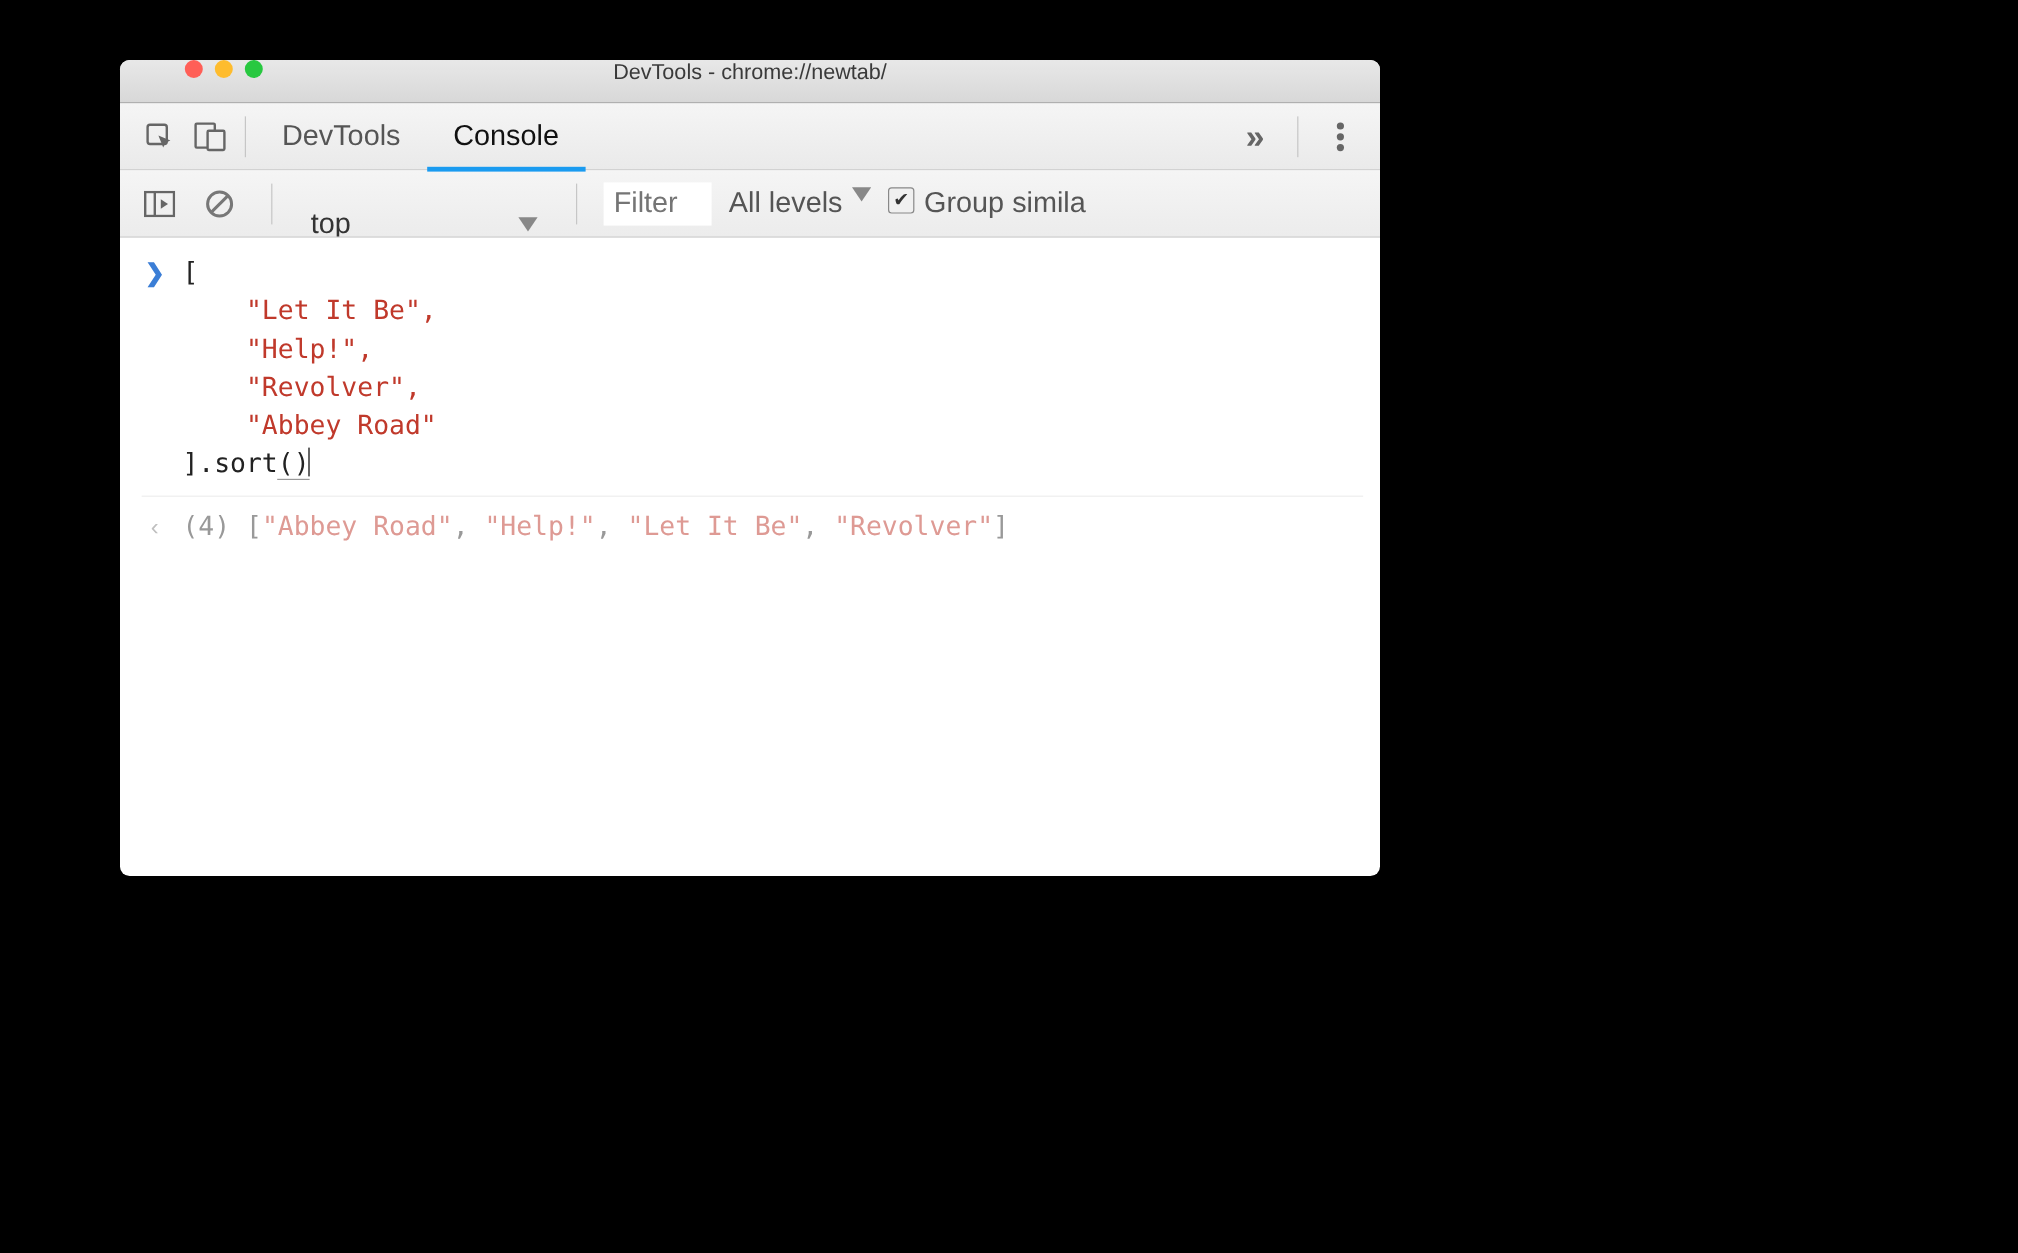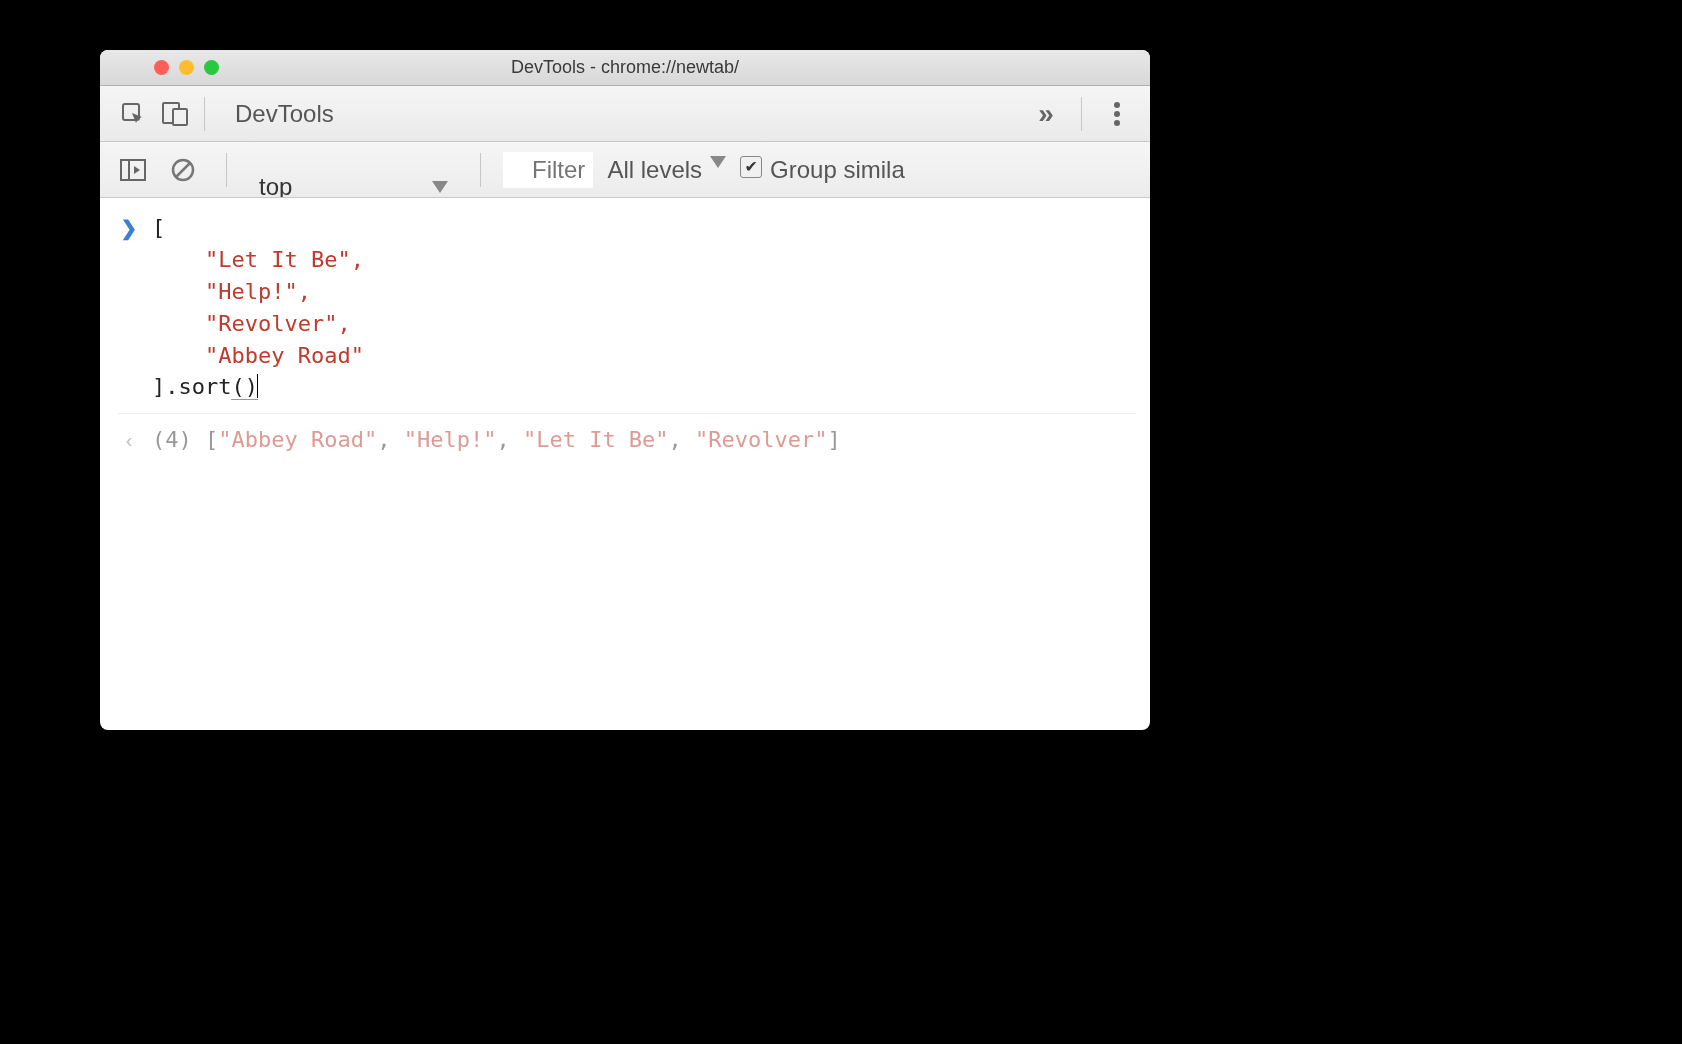--- a/index.html
+++ b/index.html
@@ -19,21 +19,21 @@
       background: #fff;
       border-radius: 8px;
       overflow: hidden;
       box-shadow: 0 20px 60px rgba(0,0,0,0.5);
     }
     .titlebar {
       height: 36px;
       background: linear-gradient(#e8e8e8, #d8d8d8);
       border-bottom: 1px solid #b0b0b0;
       display: flex;
-      align-items: center;
+      align-items: flex-start;
       position: relative;
       padding-left: 40px;
     }
     .traffic-lights {
       display: flex;
       gap: 10px;
       margin-left: 14px;
     }
     .tl { width: 15px; height: 15px; border-radius: 50%; }
     .tl.red { background: #ff5f57; }
@@ -126,21 +126,20 @@
       border-top: 12px solid #888;
     }
     .filter-input {
       background: #fff;
       border: none;
       height: 36px;
       width: 90px;
       padding: 0 8px;
       font-size: 24px;
       color: #404040;
-      text-align: right;
     }
     .levels {
       display: flex;
       align-items: flex-start;
       gap: 8px;
       cursor: pointer;
       white-space: nowrap;
     }
     .checkbox {
       width: 22px; height: 22px;
@@ -215,20 +214,21 @@
       </svg>
     </div>
     <div class="tb-icon-btn">
       <svg width="28" height="26" viewBox="0 0 28 26" fill="none">
         <rect x="2" y="2" width="16" height="20" stroke="#666" stroke-width="2" rx="1"></rect>
         <rect x="12" y="8" width="14" height="16" stroke="#666" stroke-width="2" rx="1" fill="#f0f0f0"></rect>
       </svg>
     </div>
     <div class="divider-v"></div>
     <div class="tab">DevTools</div>
+    <div class="tab active">Console</div>
     <div class="tb-overflow">
       <div class="tb-icon-btn" style="font-size:28px;color:#666;font-weight:bold;">»</div>
       <div class="divider-v"></div>
       <div class="tb-icon-btn">
         <svg width="8" height="26" viewBox="0 0 8 26">
             <circle cx="4" cy="4" r="3" fill="#666"></circle>
             <circle cx="4" cy="13" r="3" fill="#666"></circle>
             <circle cx="4" cy="22" r="3" fill="#666"></circle>
           </svg>
       </div>

